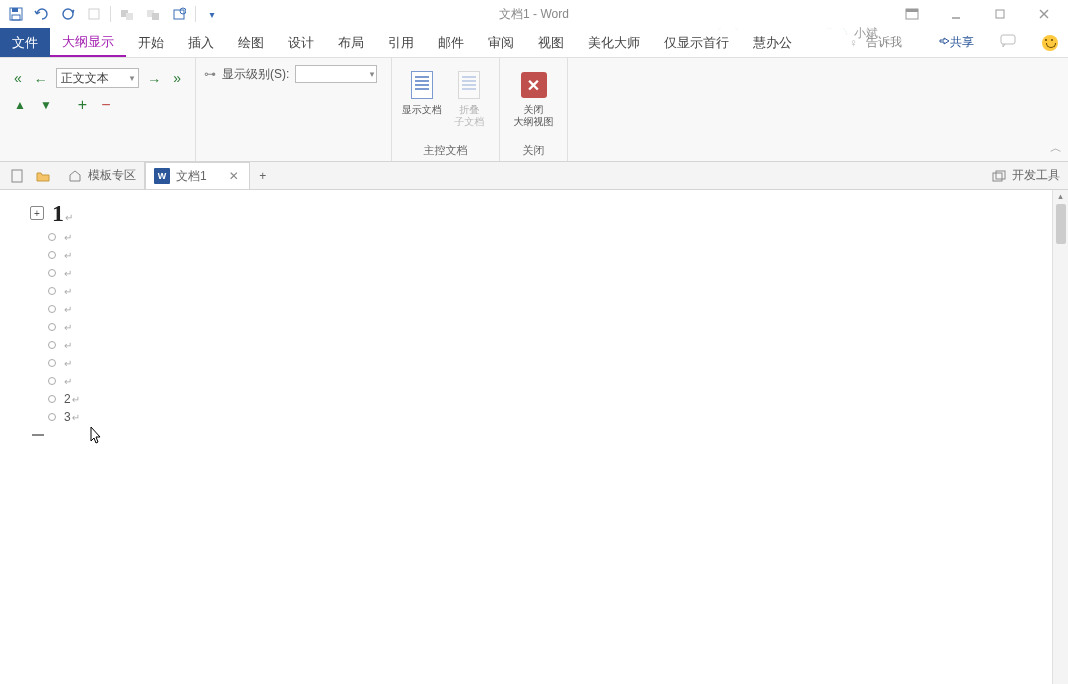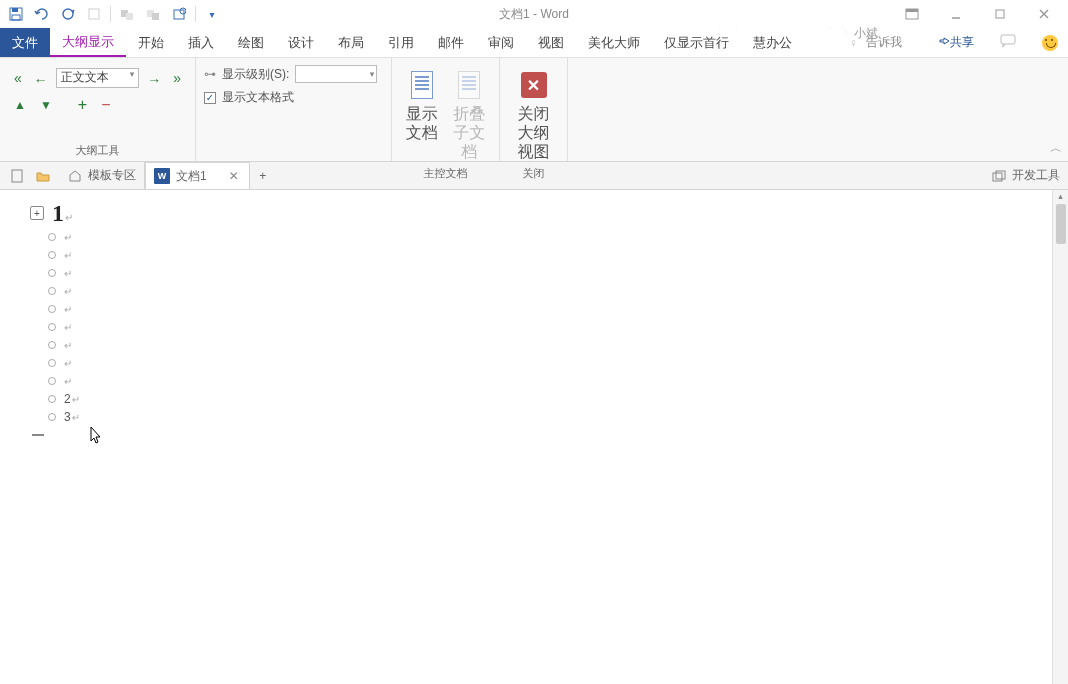--- a/index.html
+++ b/index.html
@@ -25,35 +25,35 @@
 .tabs-right { margin-left: auto; display: flex; align-items: center; gap: 8px; padding: 0 10px; color: #888; }
 .share { color: #2b579a; display: flex; align-items: center; cursor: pointer; }
 
 
 .ribbon-content { height: 104px; background: #f8f8f8; border-bottom: 1px solid #d4d4d4; display: flex; position: relative; }
 .group { border-right: 1px solid #e0e0e0; padding: 4px 6px 2px 6px; display: flex; flex-direction: column; }
 .group-body { flex: 1; }
 .group-label { text-align: center; font-size: 11px; color: #666; padding: 2px 0 1px 0; }
 .nav-row { display: flex; align-items: center; gap: 4px; padding: 6px 4px; }
 .nav-btn { color: #2b7c37; cursor: pointer; padding: 2px 4px; font-size: 14px; }
-.level-select { border: 1px solid #bbb; background: #fff; height: 20px; width: 84px; padding: 0 4px; font-size: 12px; display: flex; justify-content: space-between; }
+.level-select { border: 1px solid #bbb; background: #fff; height: 20px; width: 84px; padding: 8px 4px; font-size: 12px; display: flex; align-items: center; justify-content: space-between; }
 .nav-row2 { display: flex; align-items: center; gap: 6px; padding: 0 4px; }
 .plus { color: #2b7c37; font-size: 16px; cursor: pointer; padding: 2px 4px; }
 .minus { color: #c0504d; font-size: 16px; cursor: pointer; padding: 2px 4px; }
 .arrow-ud { color: #2b7c37; font-size: 12px; cursor: pointer; padding: 2px 4px; }
 
 .opt-row { display: flex; align-items: center; gap: 6px; padding: 3px 2px; font-size: 12px; color: #555; }
 .opt-row .dd { border: 1px solid #bbb; background: #fff; height: 18px; width: 82px; display: inline-flex; align-items: center; justify-content: flex-end; padding: 0 2px; }
 .checkbox { width: 12px; height: 12px; border: 1px solid #888; display: inline-flex; align-items: center; justify-content: center; font-size: 10px; background: #fff; }
 .checkbox.checked::after { content: "✓"; color: #2b579a; }
 .chain-icon { color: #888; font-size: 12px; }
 
 .big-btn { display: flex; flex-direction: column; align-items: center; width: 48px; cursor: pointer; padding: 2px; }
 .big-btn .icon-box { width: 30px; height: 30px; display: flex; align-items: center; justify-content: center; margin-top: 6px; }
-.big-btn .lbl { font-size: 16px; color: #555; text-align: center; margin-top: 4px; line-height: 1.2; }
+.big-btn .lbl { font-size: 10px; color: #555; text-align: center; margin-top: 4px; line-height: 1.2; }
 .doc-icon { width: 22px; height: 28px; border: 1px solid #7b9bd1; background: #fff; position: relative; }
 .doc-icon::before { content:""; position:absolute; top:4px; left:3px; right:3px; height:2px; background:#7b9bd1; box-shadow: 0 4px 0 #7b9bd1, 0 8px 0 #7b9bd1, 0 12px 0 #7b9bd1; }
 .close-icon { width: 26px; height: 26px; background: #c0504d; border-radius: 3px; color:#fff; display:flex; align-items:center; justify-content:center; font-size:16px; font-weight:bold; }
 
 .ribbon-collapse { position: absolute; right: 6px; bottom: 4px; color: #888; cursor: pointer; font-size: 12px; }
 
 
 .doctabs { height: 28px; background: #f4f4f4; border-bottom: 1px solid #d4d4d4; display: flex; align-items: center; }
 .doctab-left { display: flex; align-items: center; gap: 4px; padding: 0 6px; }
 .doctab-btn { width: 22px; height: 20px; display: flex; align-items: center; justify-content: center; cursor: pointer; color: #666; }
@@ -221,36 +221,31 @@
         <span class="nav-btn">»</span>
       </div>
       <div class="nav-row2">
         <span class="arrow-ud">▲</span>
         <span class="arrow-ud">▼</span>
         <span style="width:6px;"></span>
         <span class="plus">+</span>
         <span class="minus">−</span>
       </div>
     </div>
-    <div class="group-label">大纲工具</div>
   </div>
 
   <div class="group" style="width:196px;">
     <div class="group-body">
       <div class="opt-row">
         <span class="chain-icon">⊶</span>
         <span>显示级别(S):</span>
         <span class="dd">
             <span style="font-size:9px;color:#888;">▾</span>
           </span>
       </div>
-      <div class="opt-row">
-        <span class="checkbox checked"></span>
-        <span>显示文本格式</span>
-      </div>
     </div>
     <div class="group-label">&nbsp;</div>
   </div>
 
   <div class="group" style="width:108px;">
     <div class="group-body" style="display:flex;">
       <div class="big-btn">
         <div class="icon-box">
             <div class="doc-icon"></div>
           </div>

